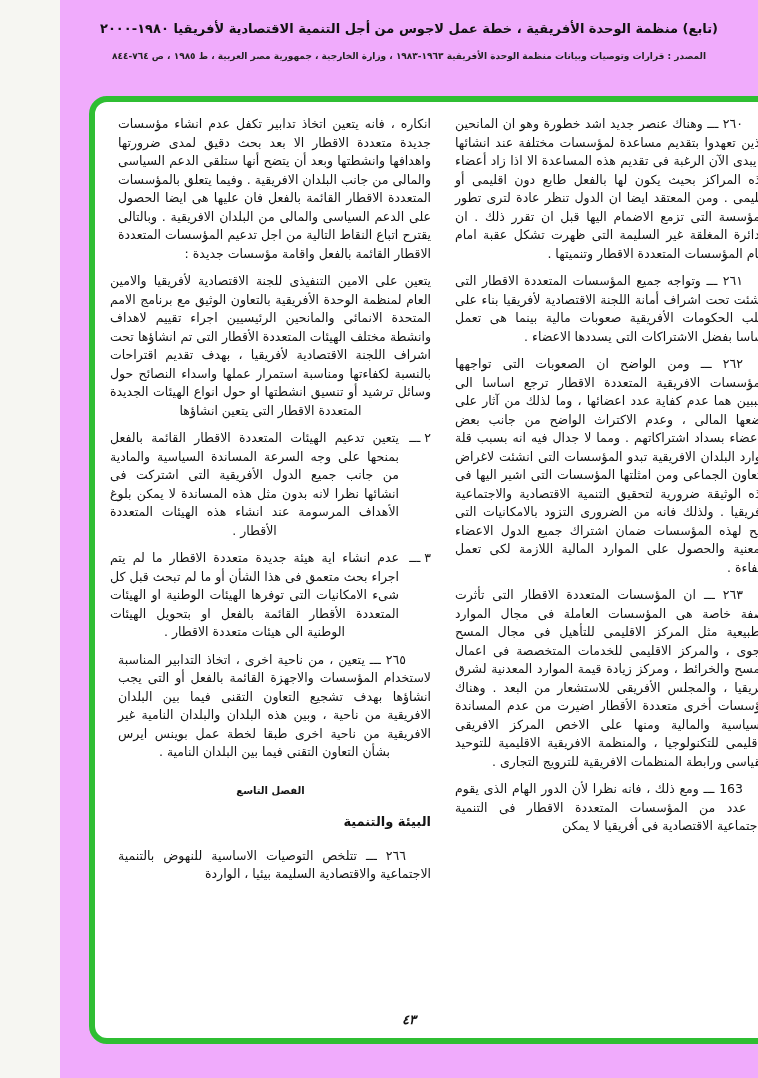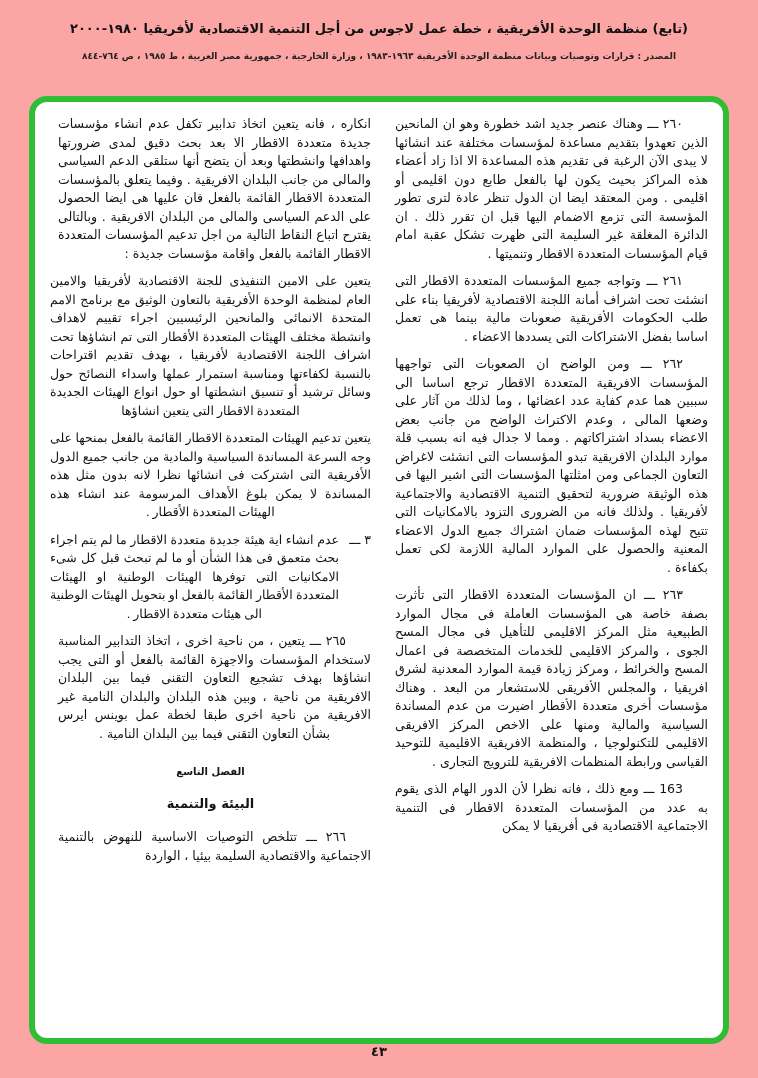--- a/index.html
+++ b/index.html
@@ -3,22 +3,22 @@
 <meta charset="utf-8">
 <style>
   html, body { margin: 0; padding: 0; }
   body {
     width: 758px; height: 1078px;
     background: #f6f6f2;
     font-family: "DejaVu Sans", sans-serif;
   }
   .page {
     position: relative;
-    width: 758px; height: 1078px;
-    background: #fca5a5;
+    width: 698px; height: 1078px;
+    background: #f0abfc;
     overflow: hidden;
     direction: rtl;
   }
   .header {
     position: absolute;
     top: 20px; left: 20px; right: 20px;
     text-align: center;
     direction: rtl;
     color: #111;
   }
@@ -70,46 +70,46 @@
   }
   .list-marker {
     flex: 0 0 32px;
     white-space: nowrap;
   }
   .list-body {
     flex: 1 1 auto;
     min-width: 0;
     text-align: justify;
     text-align-last: center;
-    font-family: Liberation Serif, serif;
   }
   .last-center { text-align-last: center; }
   .chapter-heading {
     text-align: center;
     font-weight: bold;
     font-size: 10px;
     margin: 22px 0 14px 0;
     text-indent: 0;
   }
   .section-heading {
-    text-align: center;
+    text-align: right;
     font-weight: bold;
     font-size: 13px;
     margin: 0 0 15px 0;
     text-indent: 0;
   }
   .page-number {
     position: absolute;
     left: 0; right: 0;
-    top: 1044px;
+    top: 1012px;
     text-align: center;
     font-size: 13px;
     font-weight: bold;
     letter-spacing: 4px;
     color: #111;
+    font-style: italic;
   }
 </style>
 </head>
 <body>
 
 <div class="page">
 
   <div class="header">
     <div class="header-title">(تابع) منظمة الوحدة الأفريقية ، خطة عمل لاجوس من أجل التنمية الاقتصادية لأفريقيا ١٩٨٠-٢٠٠٠</div>
     <div class="header-source">المصدر : قرارات وتوصيات وبيانات منظمة الوحدة الأفريقية ١٩٦٣-١٩٨٣ ، وزارة الخارجية ، جمهورية مصر العربية ، ط ١٩٨٥ ، ص ٧٦٤-٨٤٤</div>
@@ -127,20 +127,21 @@
       </div>
 
       <div class="column">
         <p>انكاره ، فانه يتعين اتخاذ تدابير تكفل عدم انشاء مؤسسات جديدة متعددة الاقطار الا بعد بحث دقيق لمدى ضرورتها واهدافها وانشطتها وبعد أن يتضح أنها ستلقى الدعم السياسى والمالى من جانب البلدان الافريقية . وفيما يتعلق بالمؤسسات المتعددة الاقطار القائمة بالفعل فان عليها هى ايضا الحصول على الدعم السياسى والمالى من البلدان الافريقية . وبالتالى يقترح اتباع النقاط التالية من اجل تدعيم المؤسسات المتعددة الاقطار القائمة بالفعل واقامة مؤسسات جديدة :</p>
 
         <div class="list-item">
           <span class="list-body">يتعين على الامين التنفيذى للجنة الاقتصادية لأفريقيا والامين العام لمنظمة الوحدة الأفريقية بالتعاون الوثيق مع برنامج الامم المتحدة الانمائى والمانحين الرئيسيين اجراء تقييم لاهداف وانشطة مختلف الهيئات المتعددة الأقطار التى تم انشاؤها تحت اشراف اللجنة الاقتصادية لأفريقيا ، بهدف تقديم اقتراحات بالنسبة لكفاءتها ومناسبة استمرار عملها واسداء النصائح حول وسائل ترشيد أو تنسيق انشطتها او حول انواع الهيئات الجديدة المتعددة الاقطار التى يتعين انشاؤها</span>
         </div>
 
         <div class="list-item">
+          <span class="list-marker">٢ ـــ</span>
           <span class="list-body">يتعين تدعيم الهيئات المتعددة الاقطار القائمة بالفعل بمنحها على وجه السرعة المساندة السياسية والمادية من جانب جميع الدول الأفريقية التى اشتركت فى انشائها نظرا لانه بدون مثل هذه المساندة لا يمكن بلوغ الأهداف المرسومة عند انشاء هذه الهيئات المتعددة الأقطار .</span>
         </div>
 
         <div class="list-item">
           <span class="list-marker">٣ ـــ</span>
           <span class="list-body">عدم انشاء اية هيئة جديدة متعددة الاقطار ما لم يتم اجراء بحث متعمق فى هذا الشأن أو ما لم تبحث قبل كل شىء الامكانيات التى توفرها الهيئات الوطنية او الهيئات المتعددة الأقطار القائمة بالفعل او بتحويل الهيئات الوطنية الى هيئات متعددة الاقطار .</span>
         </div>
 
         <p class="num-para last-center">٢٦٥ ـــ يتعين ، من ناحية اخرى ، اتخاذ التدابير المناسبة لاستخدام المؤسسات والاجهزة القائمة بالفعل أو التى يجب انشاؤها بهدف تشجيع التعاون التقنى فيما بين البلدان الافريقية من ناحية ، وبين هذه البلدان والبلدان النامية غير الافريقية من ناحية اخرى طبقا لخطة عمل بوينس ايرس بشأن التعاون التقنى فيما بين البلدان النامية .</p>
 

